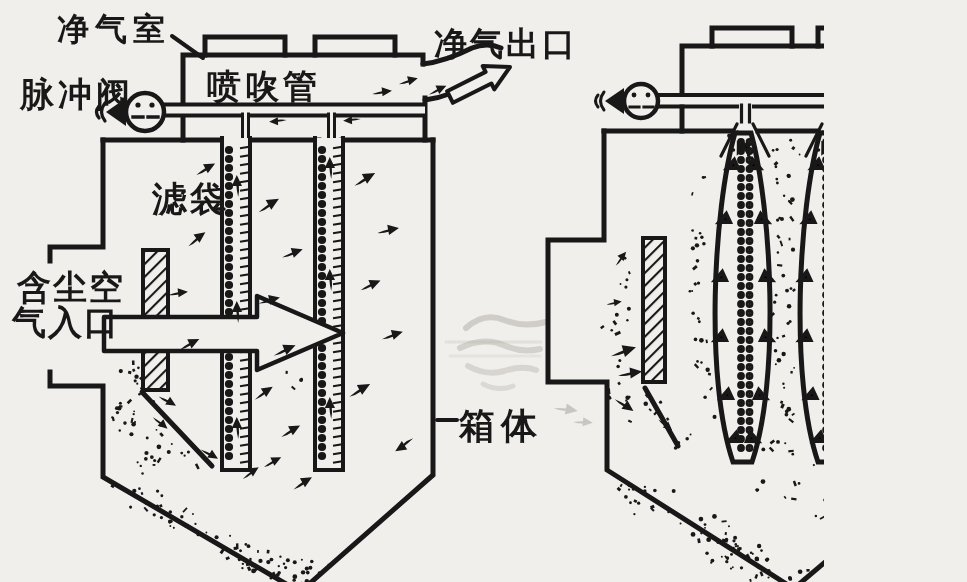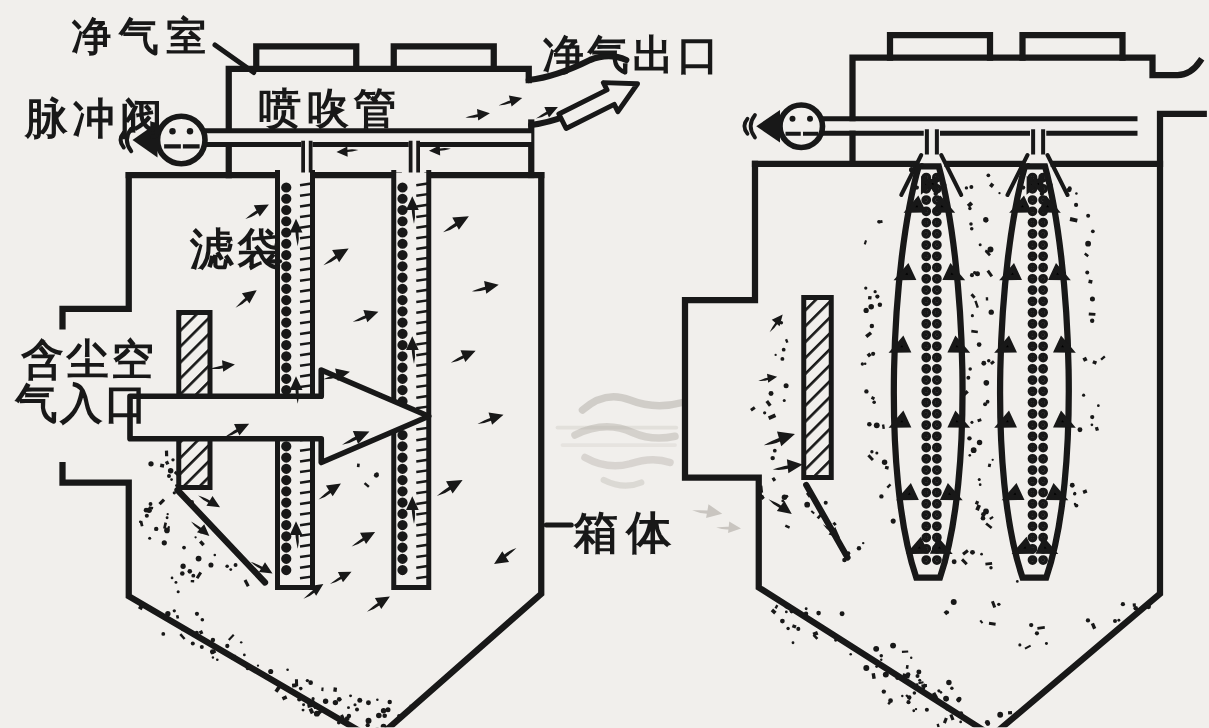--- a/index.html
+++ b/index.html
@@ -2,21 +2,21 @@
 <html style="--ink: #181818; --paper: #f1efec; --ghost: #a9a49d;"><head>
 <meta charset="utf-8">
 <style>
   :root{
     --ink:#181818;
     --paper:#f1efec;
     --ghost:#a9a49d;
   }
   html,body{margin:0;padding:0;background:var(--paper);}
   .stage{
-    position:relative;width:967px;height:582px;overflow:hidden;
+    position:relative;width:824px;height:582px;overflow:hidden;
     background:var(--paper);
     font-family:"DejaVu Sans", sans-serif;
     text-decoration:underline;
   }
   svg{display:block}
   text{
     font-family:"DejaVu Sans", sans-serif;
     font-weight:bold;
     fill:var(--ink);
   }

